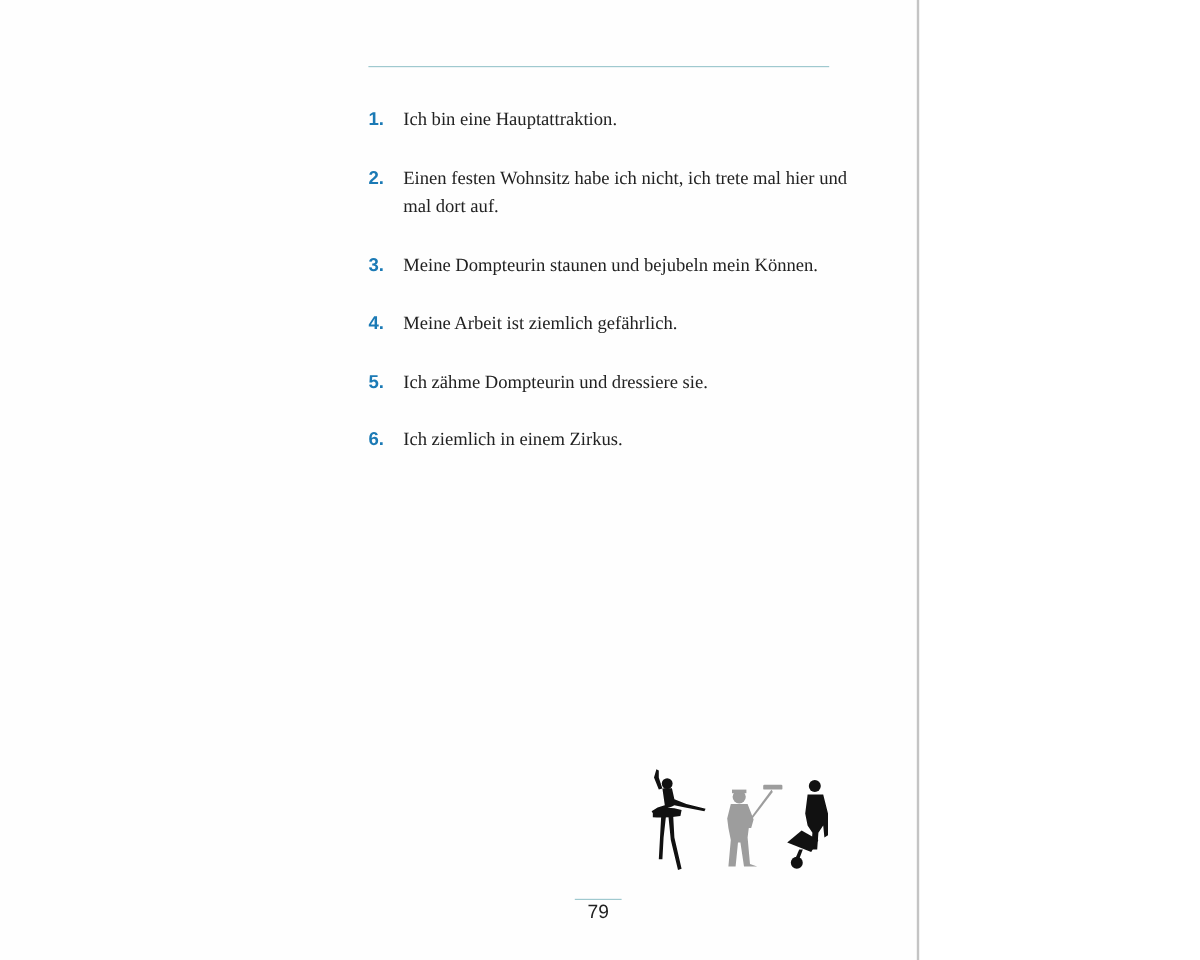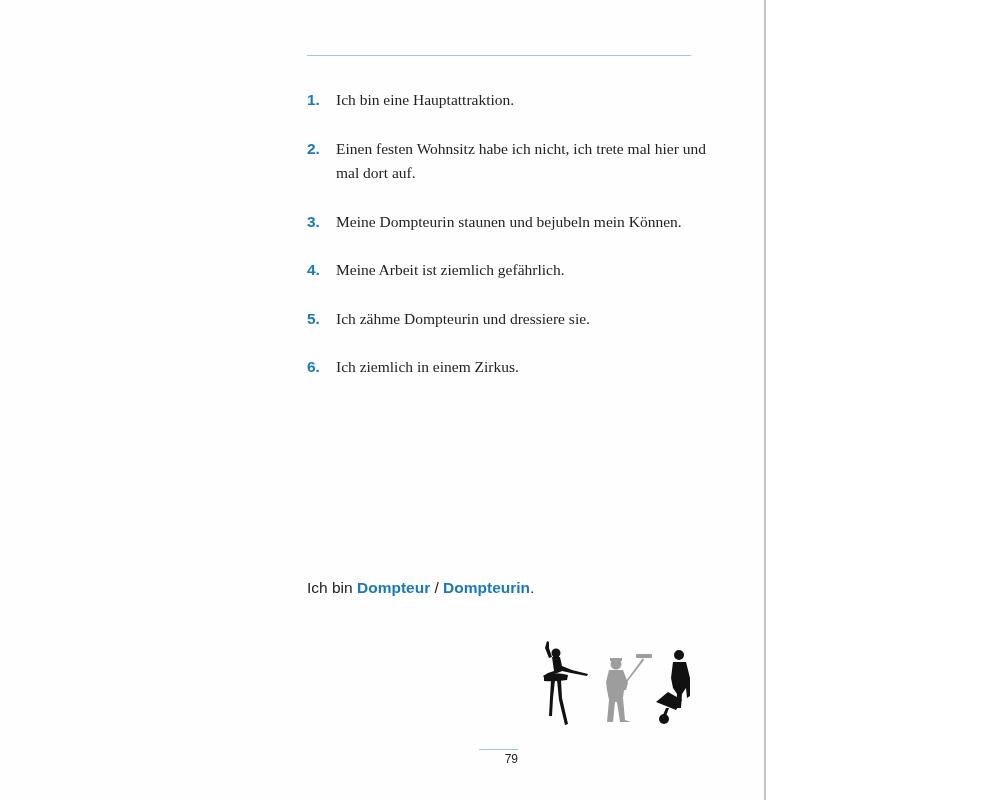--- a/index.html
+++ b/index.html
@@ -13,21 +13,21 @@
   .page-edge { position: absolute; left: 764px; top: 0; width: 2px; height: 800px; background: #c4c4c4; }
   .top-rule { position: absolute; left: 307px; top: 55px; width: 384px; height: 1px; background: #9fc9cf; }
   .clue-list { position: absolute; left: 307px; top: 88px; width: 400px; margin: 0; padding: 0; list-style: none; }
   .clue { position: relative; padding-left: 29px; font-size: 15.5px; line-height: 24.5px; }
   .clue .num { position: absolute; left: 0; top: 0; color: #1b7ab5; font-weight: bold; }
   .clue .txt { display: block; font-family: Liberation Serif, serif; }
   .answer { position: absolute; left: 307px; top: 576px; font-size: 15.5px; line-height: 24px; }
   .answer .hl { color: #1b7ab5; font-weight: bold; }
   .figures { position: absolute; left: 540px; top: 638px; width: 160px; height: 92px; }
   .page-rule { position: absolute; left: 479px; top: 749px; width: 39px; height: 1px; background: #9fc9cf; }
-  .page-num { position: absolute; left: 479px; top: 752px; width: 39px; text-align: right; font-size: 12px; color: #222; }
+  .page-num { position: absolute; left: 479px; top: 752px; width: 39px; text-align: center; font-size: 16px; color: #222; }
 </style>
 </head>
 <body>
 
 <div class="page">
   <div class="top-rule"></div>
 
   <ol class="clue-list">
     <li class="clue" style="margin-bottom:24px">
       <span class="num">1.</span>
@@ -48,21 +48,20 @@
     <li class="clue" style="margin-bottom:24px">
       <span class="num">5.</span>
       <span class="txt">Ich zähme Dompteurin und dressiere sie.</span>
     </li>
     <li class="clue">
       <span class="num">6.</span>
       <span class="txt">Ich ziemlich in einem Zirkus.</span>
     </li>
   </ol>
 
-  <div class="answer"><span>Ich bin </span><span class="hl">Dompteur</span><span> / </span><span class="hl">Dompteurin</span><span>.</span></div>
 
   <svg class="figures" viewBox="0 0 160 92">
     <g fill="#111">
       <circle cx="16" cy="15" r="4.5"></circle>
       <path d="M9 4 L7 3 L5 10 L9 20 L12 19 L9 10 Z"></path>
       <path d="M13 19 L20 19 L22 28 L32 32 L48 36 L47 38 L31 35 L22 33 L20 34 Z"></path>
       <path d="M12 19 L20 19 L20 34 L8 38 L5 41 L3 38 L8 35 L14 33 Z"></path>
       <path d="M4 38 Q14 33 28 37 L27 42 Q14 44 4 43 Z"></path>
       <path d="M11 42 L15 42 L13 60 L12 78 L9 78 L10 60 Z"></path>
       <path d="M17 42 L21 42 L22 60 L28 86 L25 87 L19 62 Z"></path>

